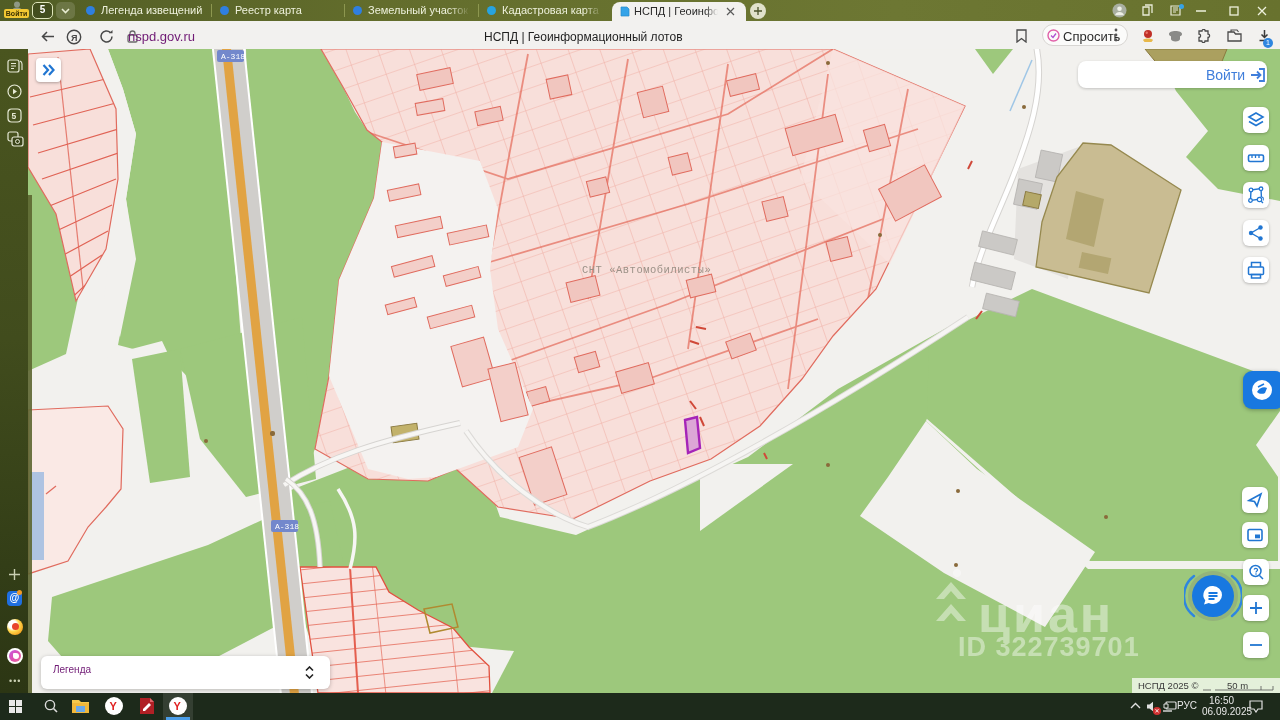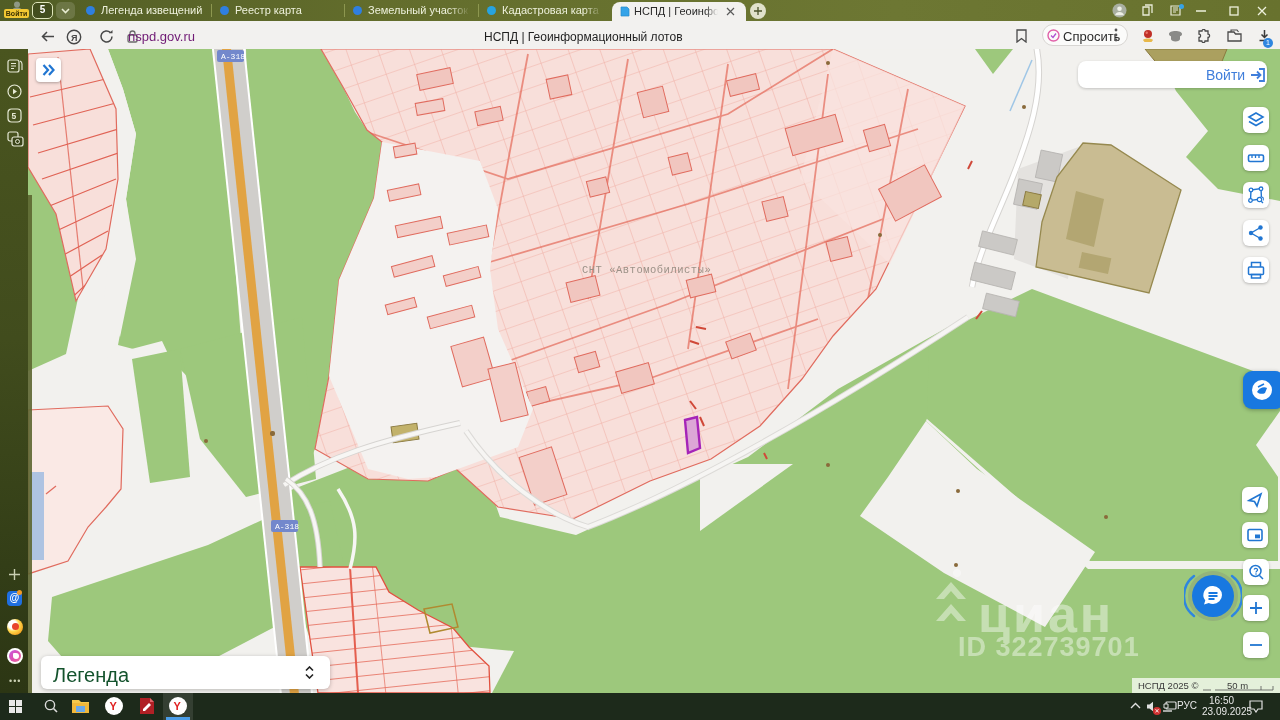--- a/index.html
+++ b/index.html
@@ -317,21 +317,21 @@
   <svg class="abs" style="left:1200px;top:583px" width="26" height="26" viewBox="0 0 26 26">
       <path d="M13 3a9 9 0 0 1 0 18c-1.5 0-3-.4-4.2-1L4 21.5l1.3-4A9 9 0 0 1 13 3z" fill="#fff"></path>
       <path d="M8.5 10h9M8.5 13h9M8.5 16h6" stroke="#1878e0" stroke-width="1.8"></path>
     </svg>
   <svg class="abs" style="left:1184px;top:574px" width="58" height="44" viewBox="0 0 58 44">
       <path d="M10 2 A25 25 0 0 0 10 42" fill="none" stroke="#2e86e0" stroke-width="2.4" stroke-linecap="round"></path>
       <path d="M48 2 A25 25 0 0 1 48 42" fill="none" stroke="#2e86e0" stroke-width="2.4" stroke-linecap="round"></path>
     </svg>
 
   <div class="abs" style="left:41px;top:656px;width:289px;height:33px;background:#fff;border-radius:6px;box-shadow:0 1px 4px rgba(0,0,0,.25)"></div>
-  <div class="abs" style="left:53px;top:664px;font-size:20px;color:#14532d">Легенда</div>
+  <div class="abs" style="left:53px;top:664px;font-size:10px;color:#701a75">Легенда</div>
   <svg class="abs" style="left:304px;top:666px" width="11" height="13" viewBox="0 0 11 13">
       <path d="M2 4.5L5.5 1 9 4.5M2 8.5L5.5 12 9 8.5" fill="none" stroke="#222" stroke-width="1.6"></path>
     </svg>
 
   <div id="tabbar">
 
     <svg class="abs" style="left:9px;top:1px" width="16" height="12" viewBox="0 0 16 12">
         <circle cx="8" cy="3.4" r="3" fill="#8f9985"></circle>
         <path d="M2 12c0-3.4 2.7-5.4 6-5.4s6 2 6 5.4z" fill="#8f9985"></path>
       </svg>
@@ -507,18 +507,18 @@
         <path d="M1 3.5h2.5L7 .8v9.4L3.5 7.5H1z" fill="#e0e0e0"></path>
       </svg>
     <div class="abs" style="left:1153px;top:14px;width:8px;height:8px;border-radius:50%;background:#d03030;color:#fff;font-size:6px;line-height:8px;text-align:center">✕</div>
     <svg class="abs" style="left:1163px;top:8px" width="14" height="11" viewBox="0 0 14 11">
         <rect x="3" y="1" width="10" height="7" rx="1" fill="none" stroke="#e0e0e0" stroke-width="1.2"></rect>
         <path d="M0 10h9" stroke="#e0e0e0" stroke-width="1.4"></path>
         <path d="M1 3h4v4H1z" fill="#1d2a1b" stroke="#e0e0e0" stroke-width="1"></path>
       </svg>
     <div class="ttxt" style="left:1177px;top:7px;font-size:10px">РУС</div>
     <div class="ttxt" style="left:1209px;top:2px">16:50</div>
-    <div class="ttxt" style="left:1202px;top:13px">23.09.2025</div>
+    <div class="ttxt" style="left:1202px;top:13px">06.09.2025</div>
     <svg class="abs" style="left:1249px;top:7px" width="14" height="13" viewBox="0 0 14 13">
         <path d="M1 1h12v8H9l-2 3-2-3H1z" fill="none" stroke="#e0e0e0" stroke-width="1.2"></path>
       </svg>
   </div>
 </div>
 
 </body></html>

